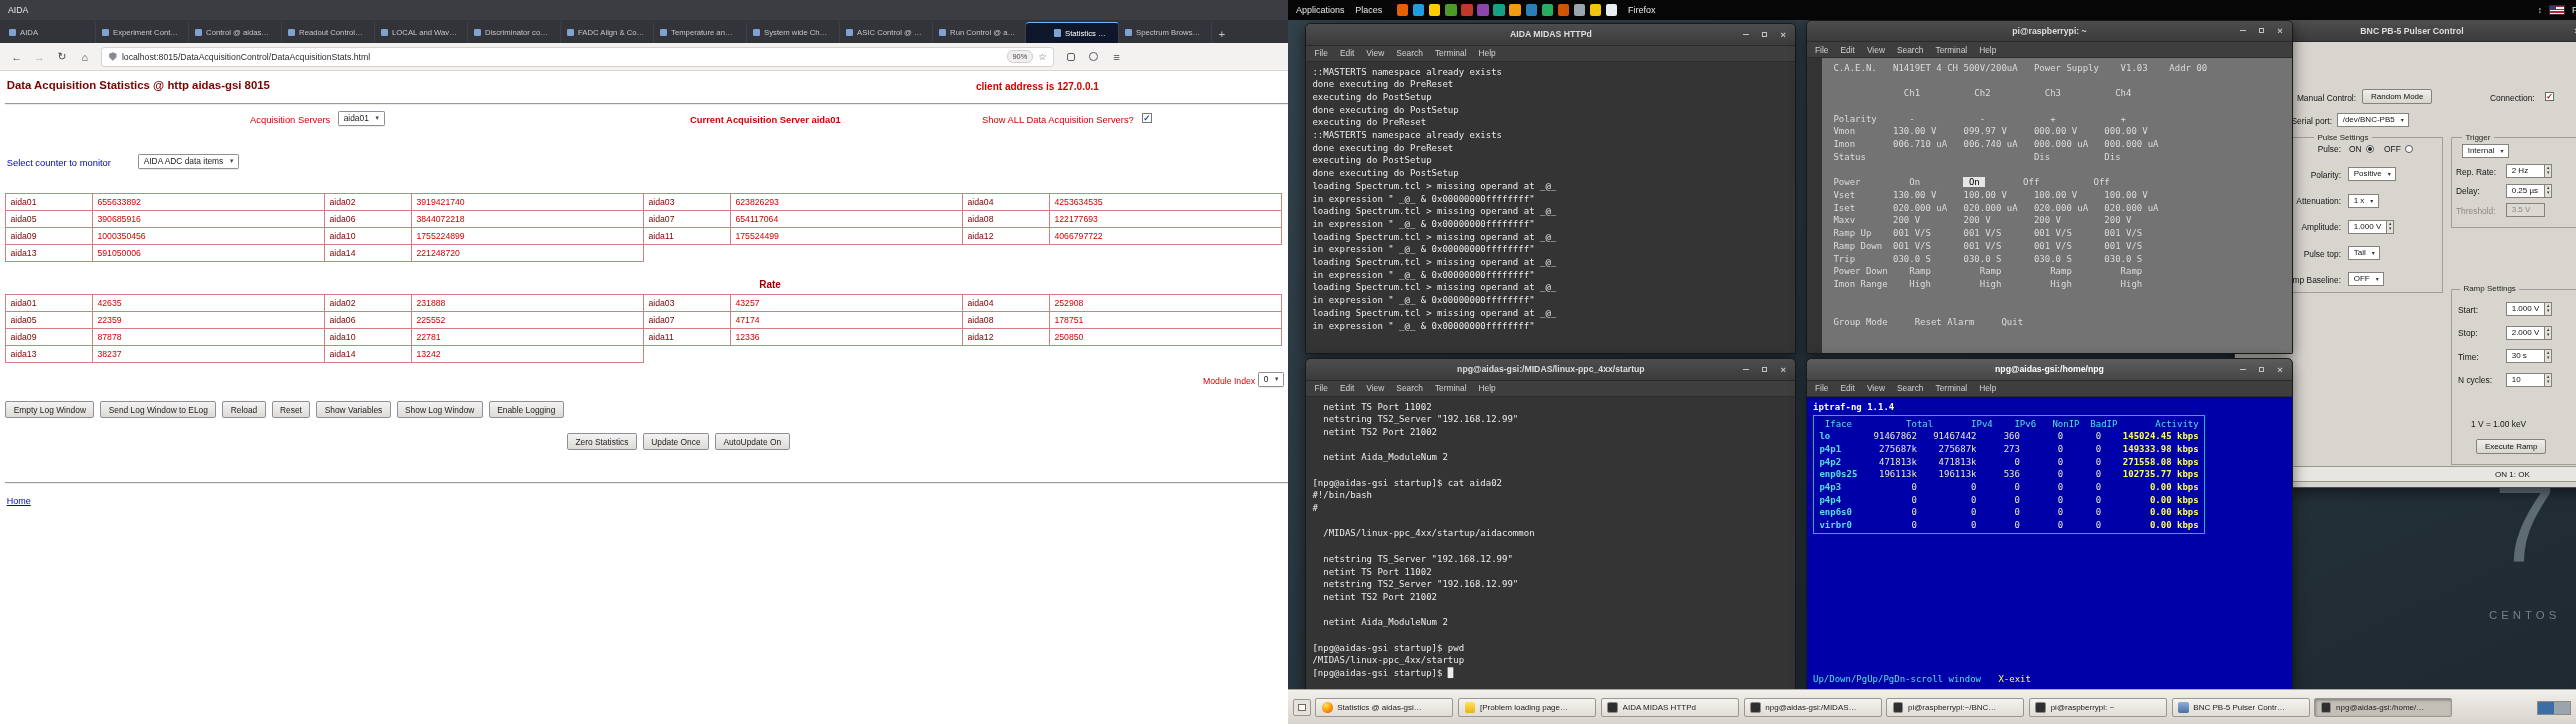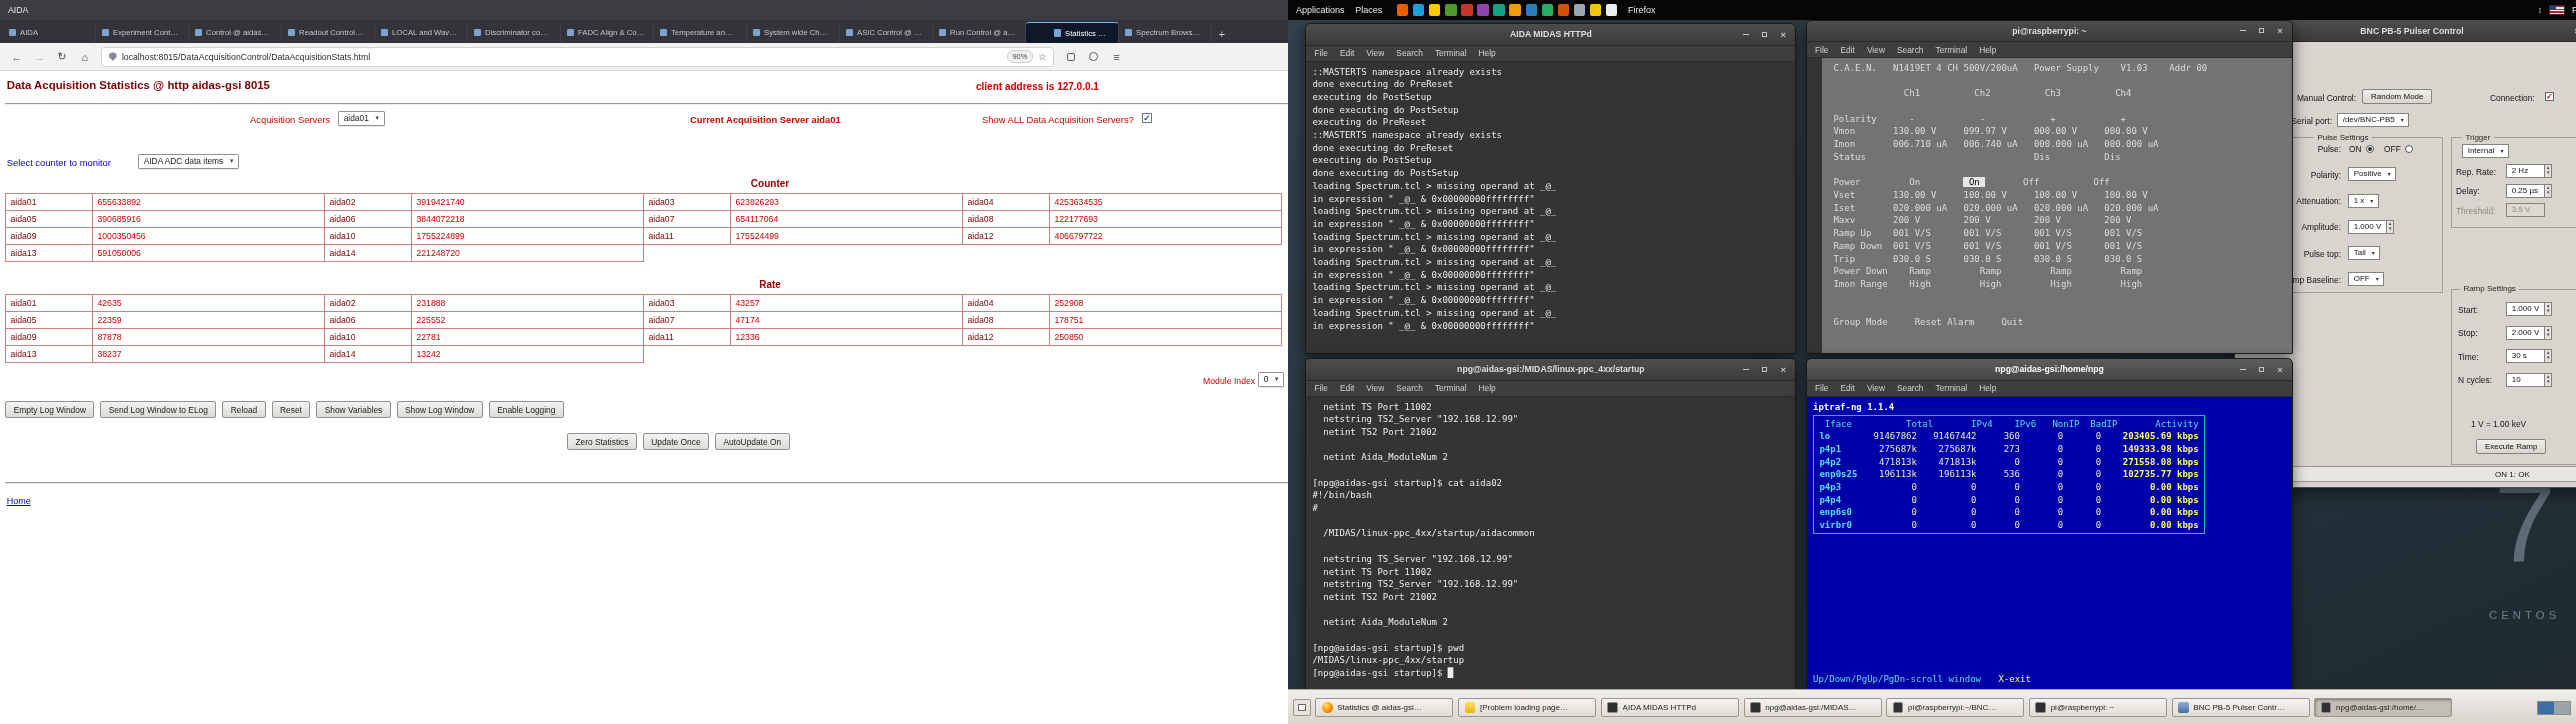--- a/index.html
+++ b/index.html
@@ -244,21 +244,20 @@
       <span class="abs red bold" style="left:690px;top:43px;font-size:9.4px">Current Acquisition Server aida01</span>
       <span class="abs red" style="left:982px;top:43px;font-size:9.4px">Show ALL Data Acquisition Servers?</span>
       <span class="cb" style="left:1142px;top:42px">✓</span>
 
       <span class="abs blue" style="left:6.7px;top:86px;font-size:9.4px">Select counter to monitor</span>
       <span class="sel" style="left:138px;top:83px">
           <span>AIDA ADC data items</span>
           <span class="arr">▾</span>
         </span>
 
-      <span class="heading-center" style="top:107px">Counter</span>
       <table class="stat-table" style="top:122px">
         <tbody>
             <tr>
               <td class="lbl">aida01</td>
               <td class="val">655633892</td>
               <td class="lbl">aida02</td>
               <td class="val">3919421740</td>
               <td class="lbl">aida03</td>
               <td class="val">623826293</td>
               <td class="lbl">aida04</td>
@@ -693,21 +692,21 @@
           <span>View</span>
           <span>Search</span>
           <span>Terminal</span>
           <span>Help</span>
         </div>
       <div class="twin-body iptraf-body">
         <div class="tl ipt-title">iptraf-ng 1.1.4</div>
         <div class="ipt-box">
           <div class="tl ipt-head"> Iface          Total       IPv4    IPv6   NonIP  BadIP       Activity</div>
           <div>
-              <div class="tl"><span class="ipt-iface">lo      </span><span class="ipt-mid">  91467862   91467442     360       0      0    </span><span class="ipt-act">203405.69 kbps</span></div>
+              <div class="tl"><span class="ipt-iface">lo      </span><span class="ipt-mid">  91467862   91467442     360       0      0    </span><span class="ipt-act">145024.45 kbps</span></div>
               <div class="tl"><span class="ipt-iface">p4p1    </span><span class="ipt-mid">   275687k    275687k     273       0      0    </span><span class="ipt-act">149333.98 kbps</span></div>
               <div class="tl"><span class="ipt-iface">p4p2    </span><span class="ipt-mid">   471813k    471813k       0       0      0    </span><span class="ipt-act">271558.08 kbps</span></div>
               <div class="tl"><span class="ipt-iface">enp0s25 </span><span class="ipt-mid">   196113k    196113k     536       0      0    </span><span class="ipt-act">102735.77 kbps</span></div>
               <div class="tl"><span class="ipt-iface">p4p3    </span><span class="ipt-mid">         0          0       0       0      0         </span><span class="ipt-act">0.00 kbps</span></div>
               <div class="tl"><span class="ipt-iface">p4p4    </span><span class="ipt-mid">         0          0       0       0      0         </span><span class="ipt-act">0.00 kbps</span></div>
               <div class="tl"><span class="ipt-iface">enp6s0  </span><span class="ipt-mid">         0          0       0       0      0         </span><span class="ipt-act">0.00 kbps</span></div>
               <div class="tl"><span class="ipt-iface">virbr0  </span><span class="ipt-mid">         0          0       0       0      0         </span><span class="ipt-act">0.00 kbps</span></div>
             </div>
         </div>
         <div class="ipt-footer"><span class="ipt-keys">Up/Down/PgUp/PgDn-scroll window</span><span class="ipt-exit">X-exit</span></div>

